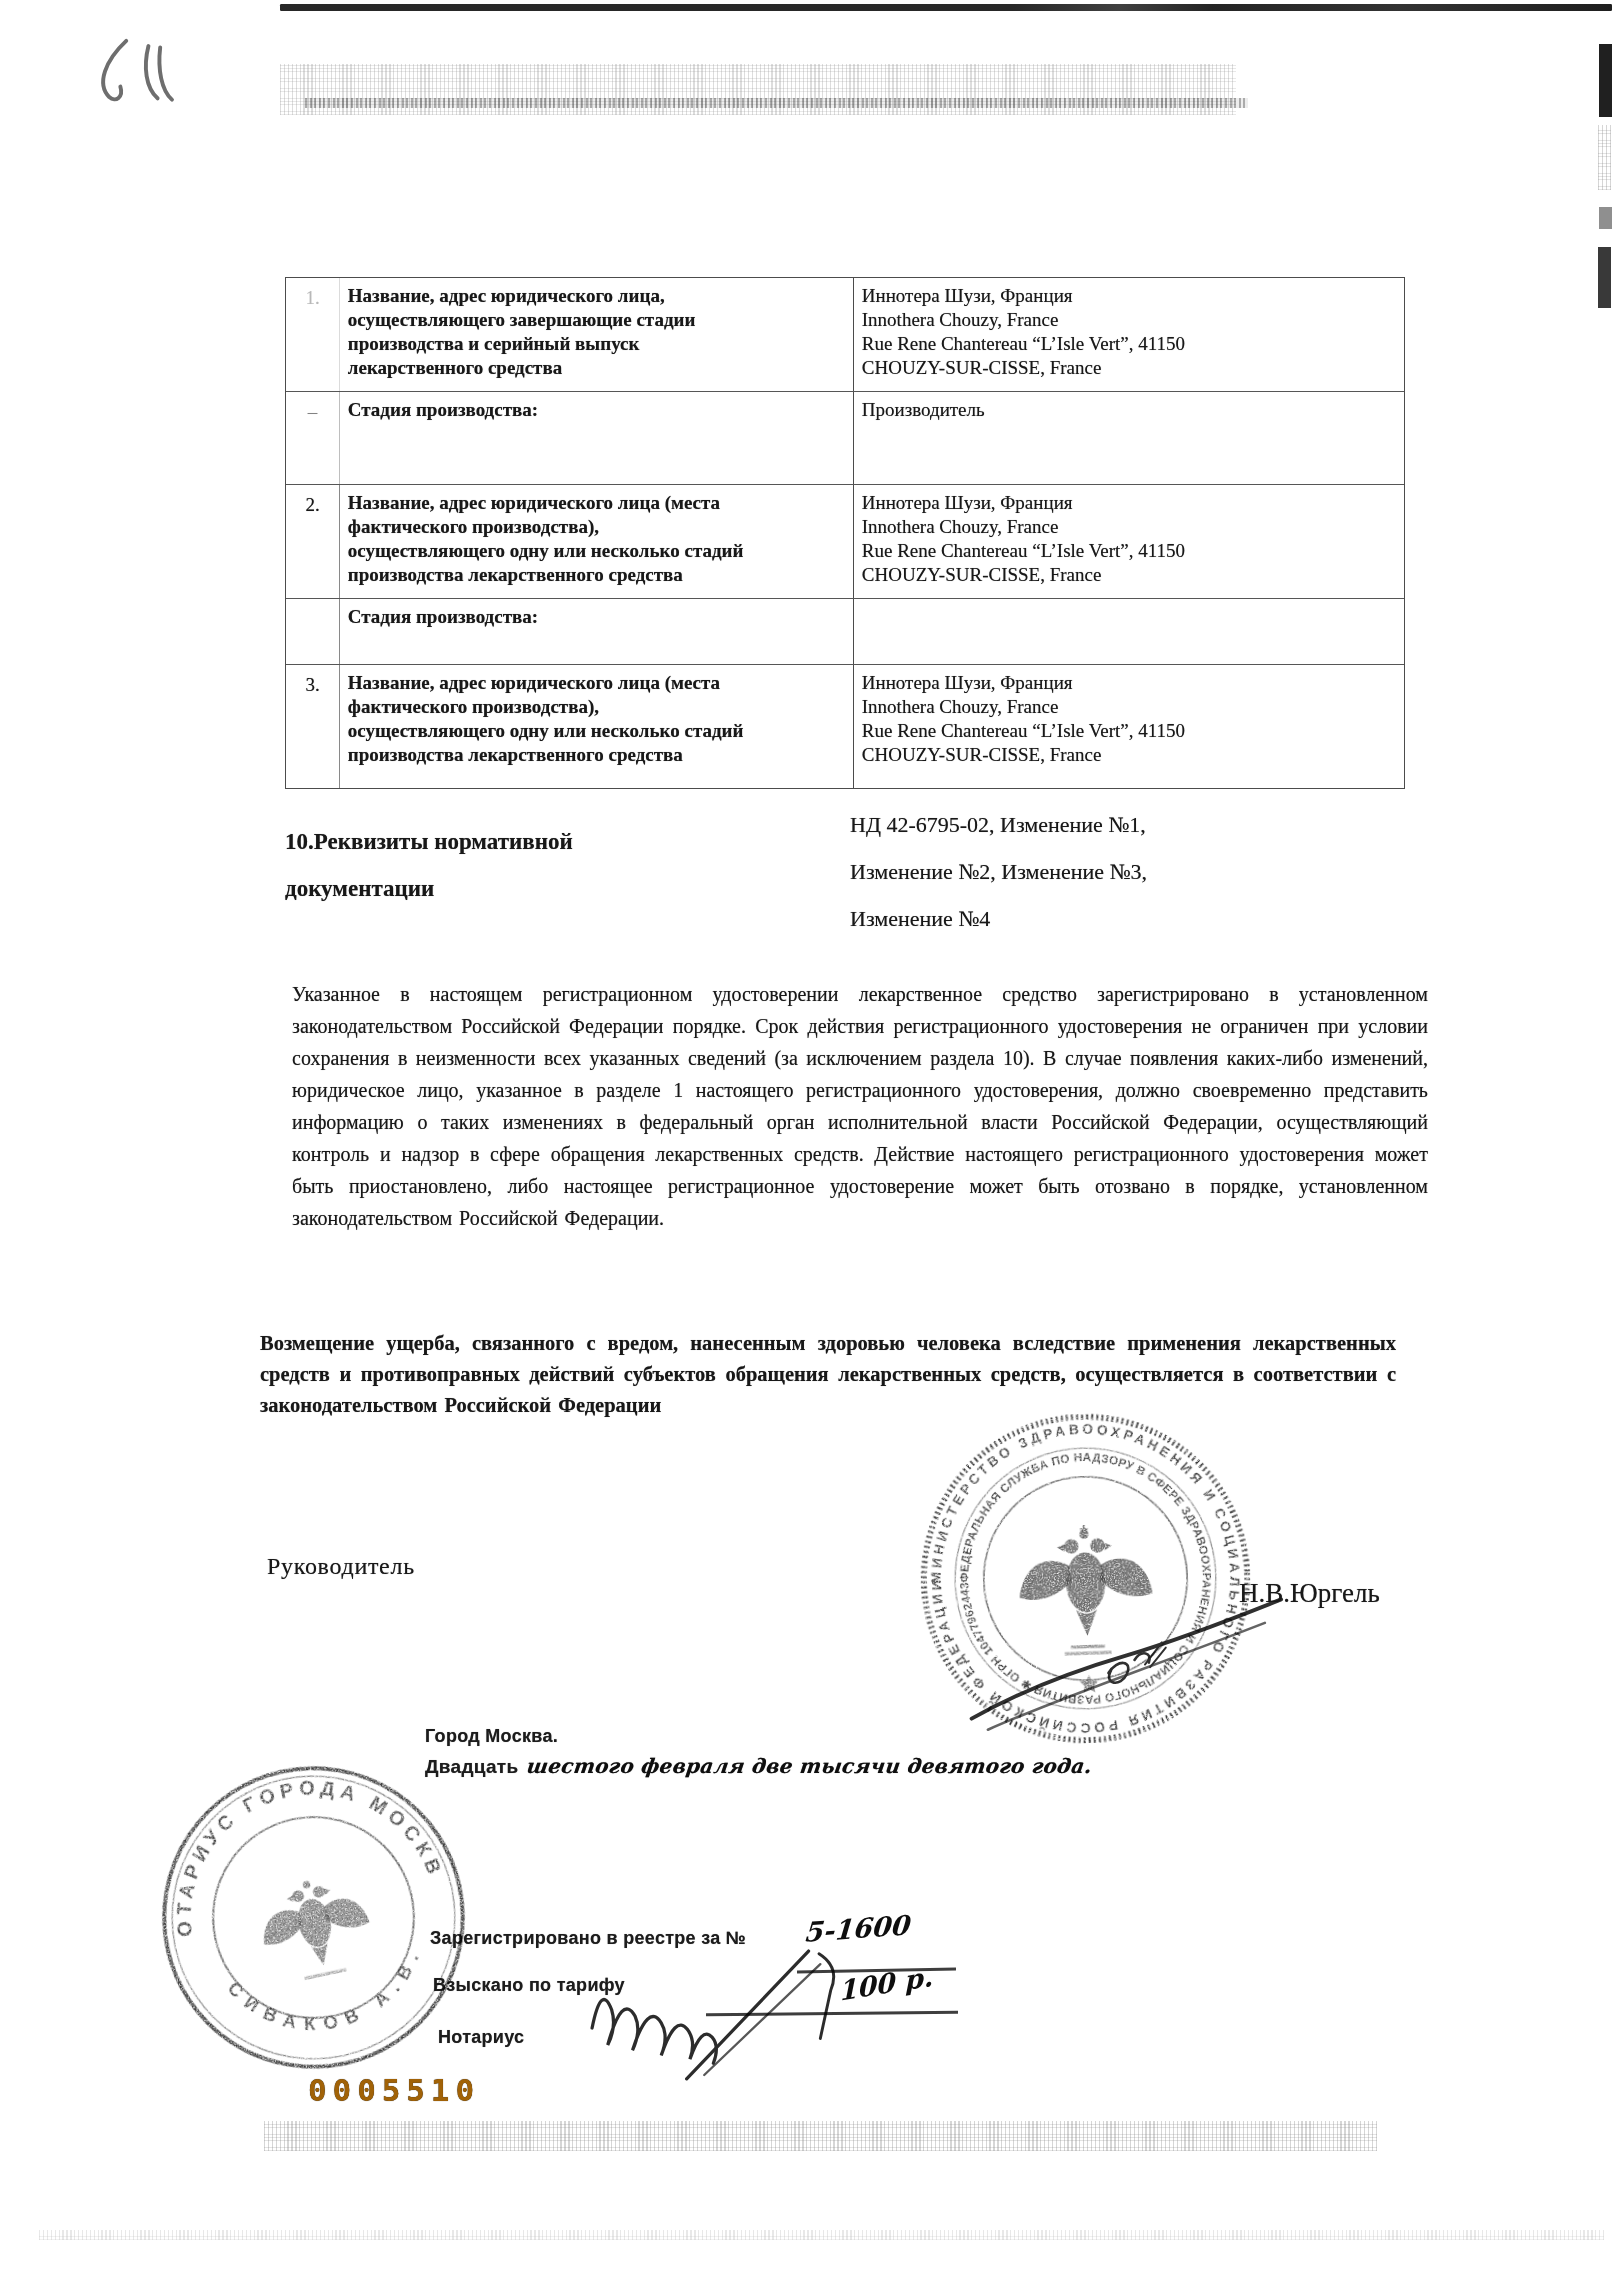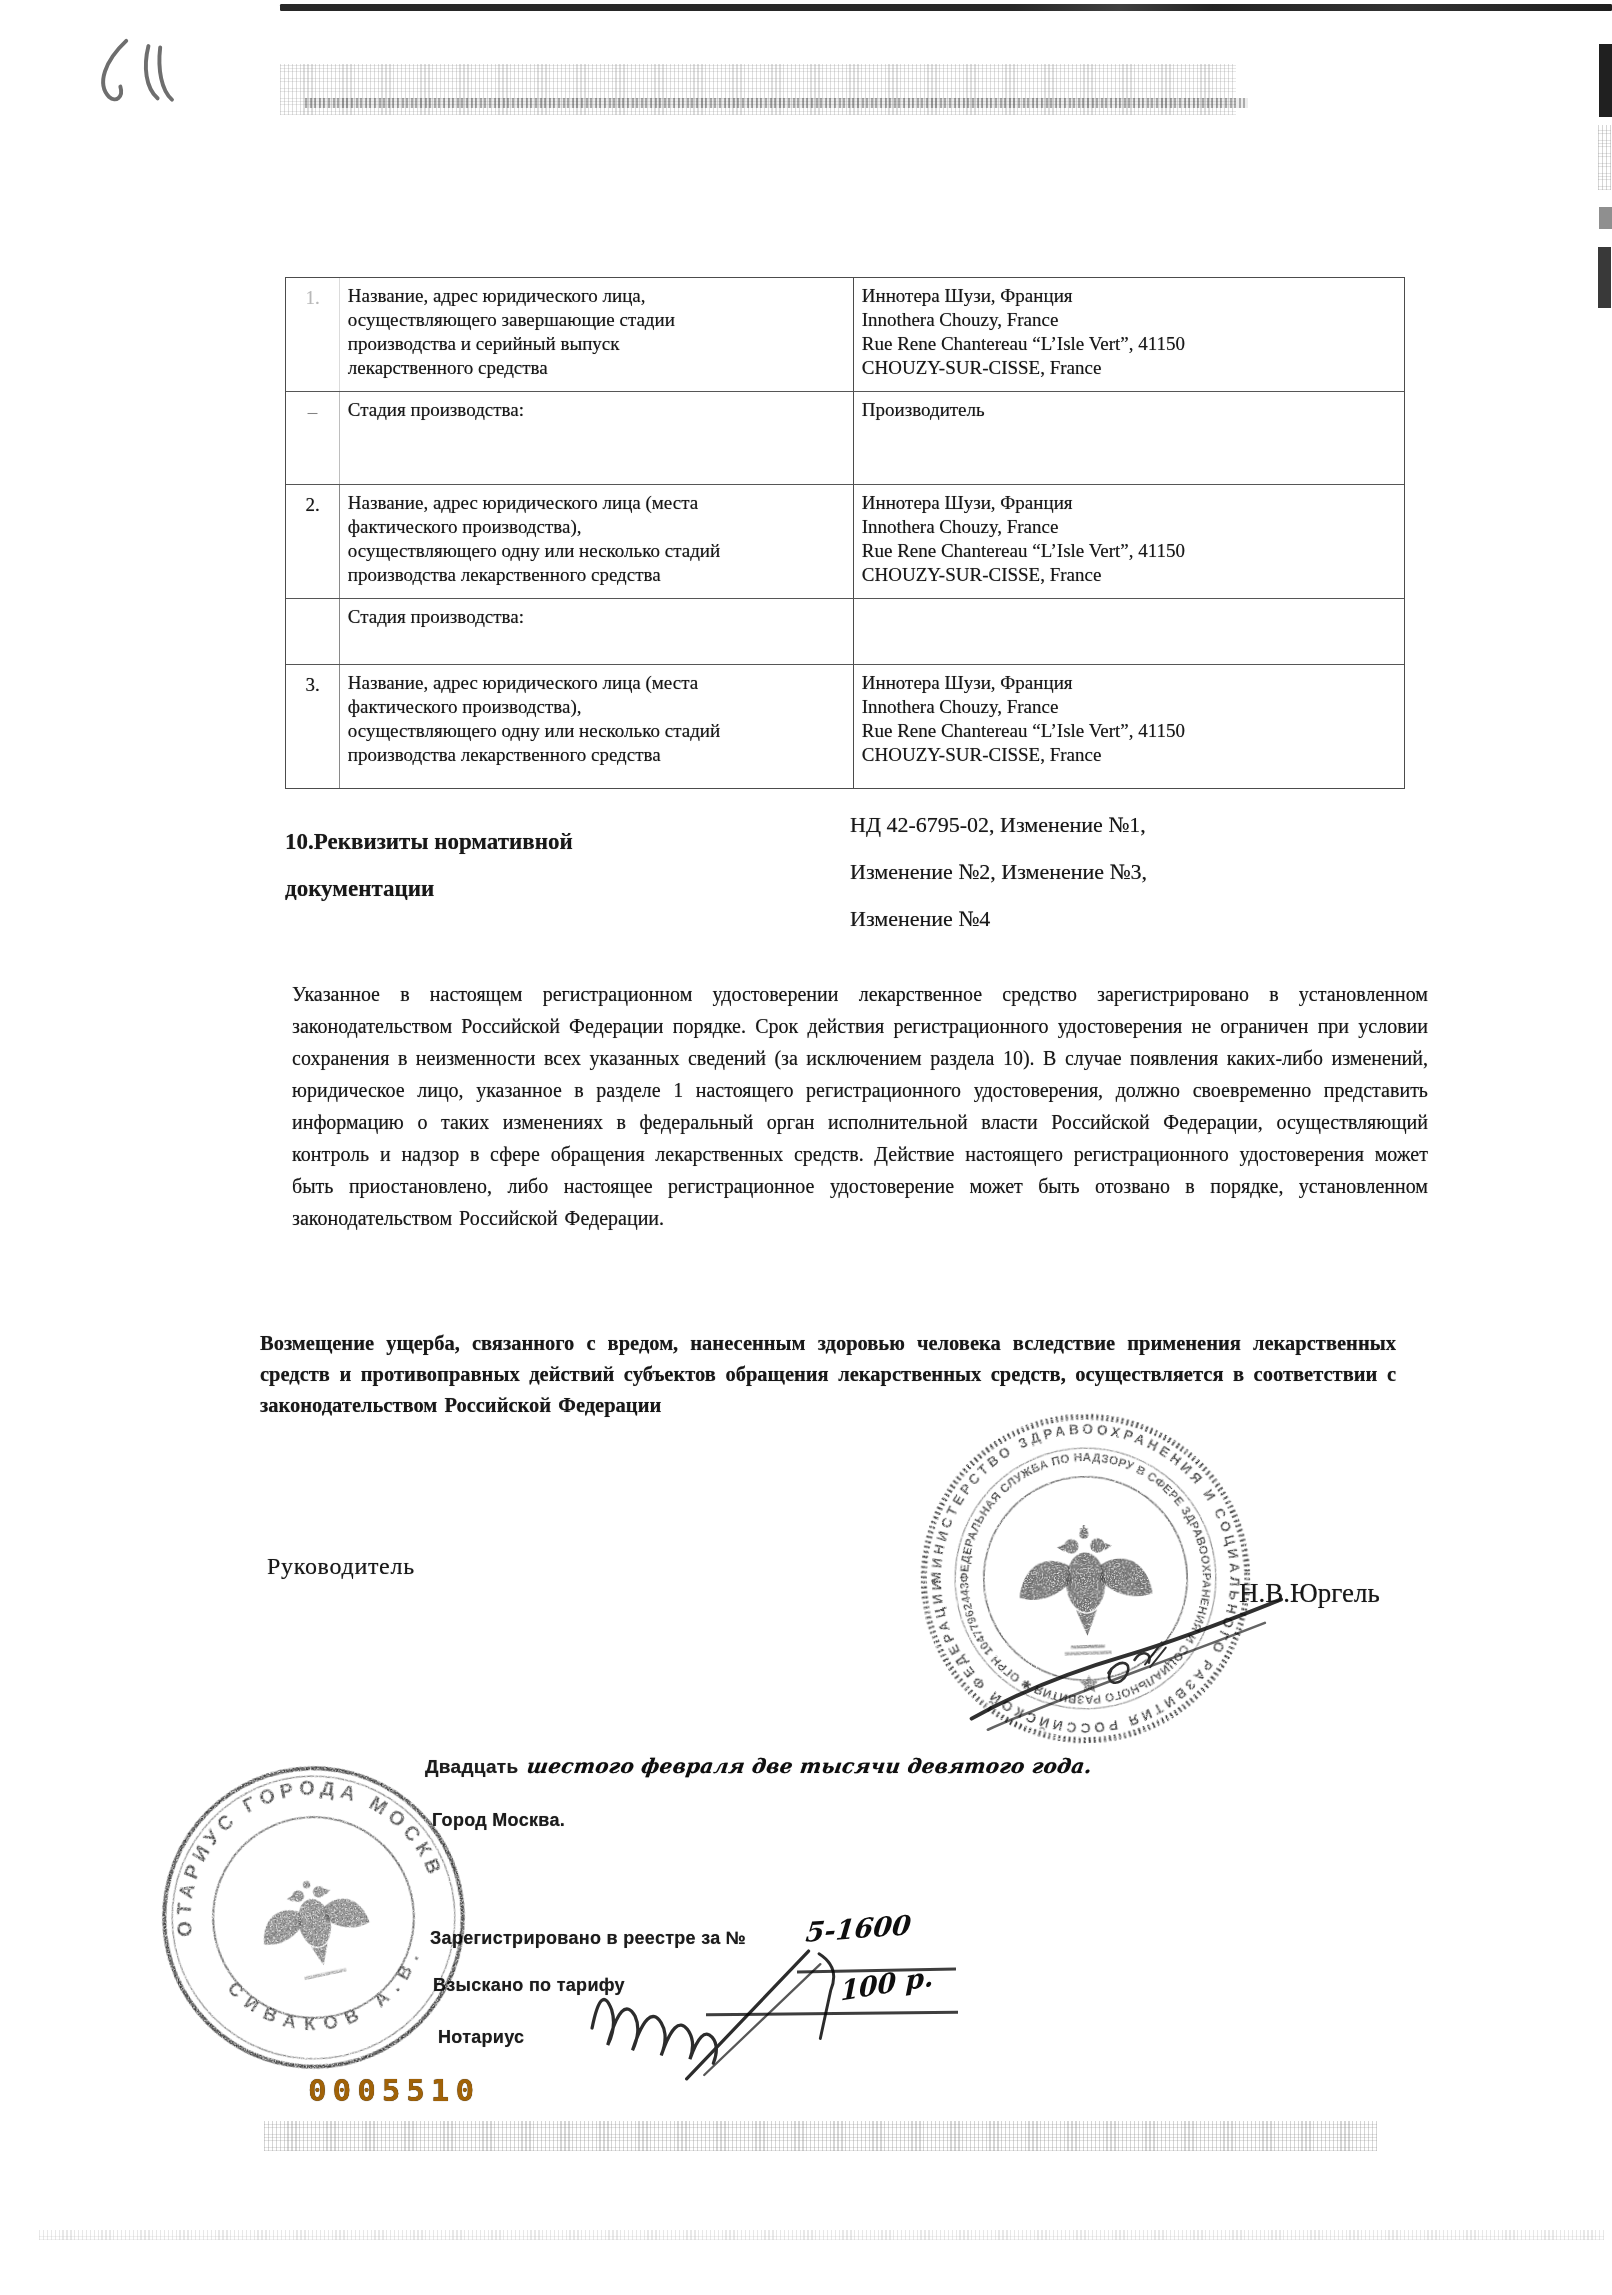--- a/index.html
+++ b/index.html
@@ -27,38 +27,38 @@
   .rb3{left:1599px;top:207px;height:22px;background:#444;opacity:.6;}
   .rb4{left:1598px;top:247px;height:61px;background:#161616;opacity:.85;}
   
   .reg-table{left:285px;top:277px;width:1120px;border:1.3px solid rgba(25,25,25,.78);
      box-sizing:border-box;font-size:19px;line-height:24px;}
   .trow{display:flex;box-sizing:border-box;}
   .trow + .trow{border-top:1.3px solid rgba(30,30,30,.75);}
   .c-num{width:54px;box-sizing:border-box;border-right:0.7px solid rgba(40,40,40,.55);
      padding-top:7.8px;text-align:center;}
   .c-lbl{width:514px;box-sizing:border-box;border-right:1.3px solid rgba(30,30,30,.8);
-     padding:5.9px 5.2px 0 7.8px;}
+     padding:5.9px 5.2px 0 7.8px;font-weight:bold;}
   .c-val{flex:1;padding:5.9px 3.9px 0 7.8px;}
   .h1{height:113px;} .h2{height:93px;} .h3{height:114px;} .h4{height:66px;} .h5{height:124px;}
   .faint1{opacity:.3;} .faint2{opacity:.55;}
   
   .sec10-t{left:285px;top:818px;width:404px;font-size:23px;line-height:47px;font-weight:bold;}
   .sec10-v{left:850px;top:801px;width:522px;font-size:22px;line-height:47px;}
   
   .para{left:260px;width:1136px;text-align:justify;word-spacing:2px;}
   .p1{top:978px;font-size:20px;line-height:32px;margin-left:32px;}
   .p2{top:1328px;font-size:20.5px;line-height:31px;font-weight:bold;}
   
   .ruk{left:267px;top:1553px;font-size:24px;letter-spacing:0.7px;}
   .urgel{left:1239px;top:1578px;font-size:27px;z-index:9;}
   
   .nt{font-family:"Liberation Sans", sans-serif;font-weight:700;color:#1c1c1c;
       letter-spacing:0.3px;text-shadow:0 0 0.7px rgba(20,20,20,.6);}
-  .nt-city{left:425px;top:1810px;font-size:18px;margin-left:7px;}
+  .nt-city{left:425px;top:1726px;font-size:18px;}
   .nt-date{left:425px;top:1754px;font-size:19px;}
   .hand{font-family:"DejaVu Serif", serif;font-style:italic;font-weight:700;color:#0e0e0e;}
   .nt-date .hand{font-size:20px;display:inline-block;transform:skewX(-8deg);margin-left:9px;}
   .nt-body{left:425px;top:1784px;width:652px;font-size:18px;line-height:26px;}
   .nt-reg{left:430px;top:1928px;font-size:18px;}
   .nt-tar{left:433px;top:1975px;font-size:18px;}
   .nt-not{left:438px;top:2027px;font-size:18px;}
   .hw-num{left:806px;top:1913px;font-size:27px;transform:rotate(-4deg) skewX(-10deg);z-index:8;}
   .hw-tar{left:840px;top:1968px;font-size:27px;transform:rotate(-9deg) skewX(-10deg);z-index:8;}
   .uline{height:2.6px;background:#1c1c1c;opacity:.85;z-index:7;}

